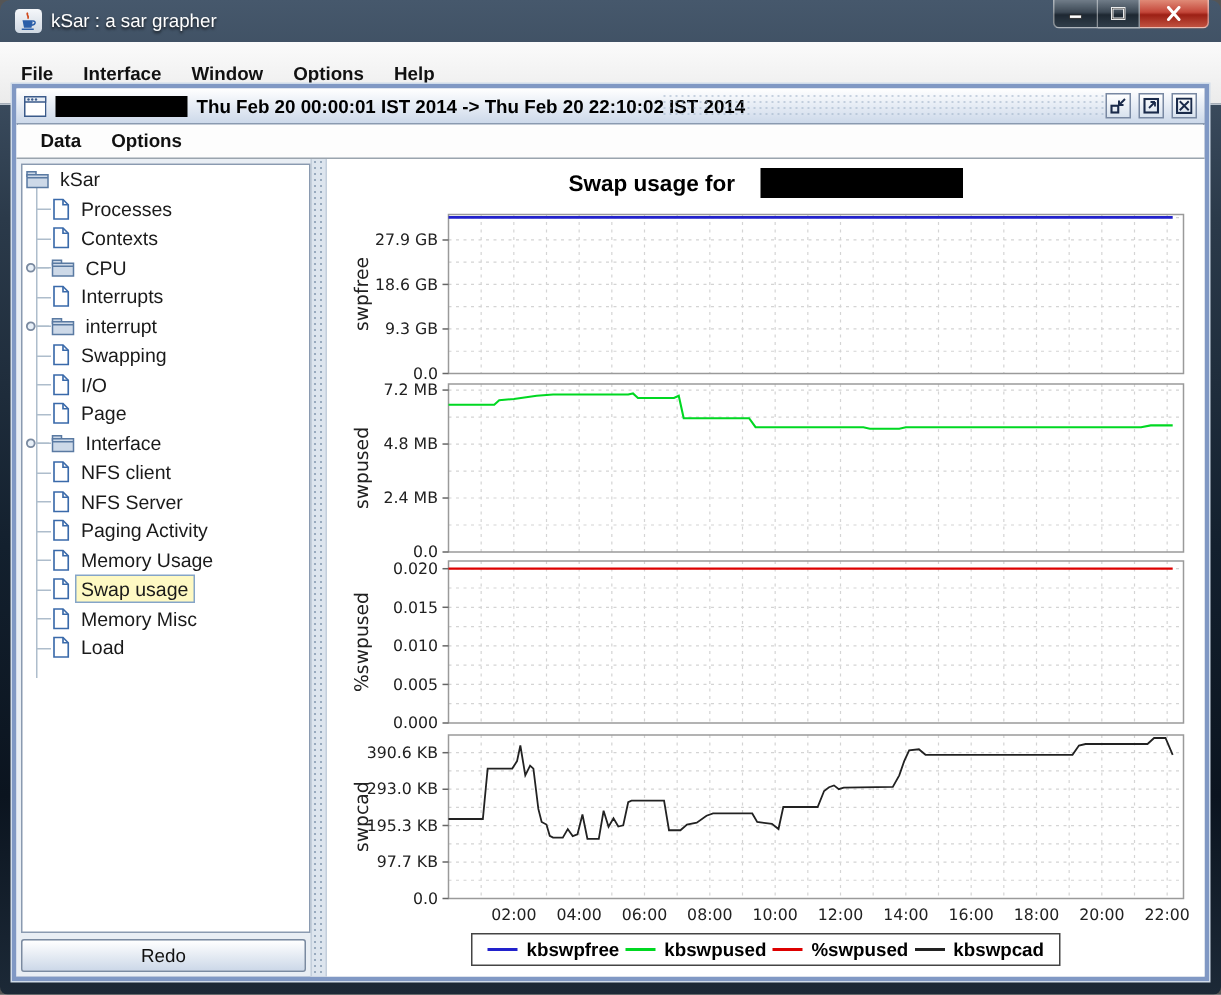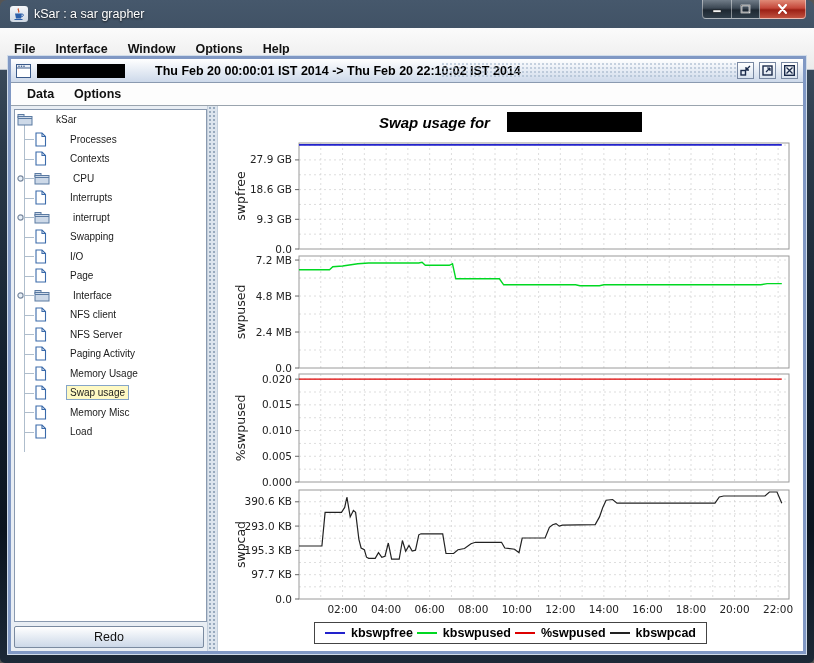--- a/index.html
+++ b/index.html
@@ -27,43 +27,43 @@
   .content { position:absolute; top:54px; left:0; right:0; bottom:0; padding:2px 8px 9px 8px; }
   .iframe { width:100%; height:100%; display:flex; flex-direction:column; background:#fff;
     border:3px solid #8098c4; box-shadow:0 0 0 1px #2e4a7c inset, 0 0 0 1px #d0dcea; }
   .if-titlebar { height:24px; flex:0 0 24px; position:relative; display:flex; align-items:center;
     background:linear-gradient(180deg,#ffffff,#cdd9ea); border-bottom:1px solid #8a9ab0; }
   .if-titlebar::after { content:""; position:absolute; left:430px; right:60px; top:3px; bottom:3px; opacity:.55;
     background-image:radial-gradient(#9fb2c8 0.8px, transparent 0.9px); background-size:4px 4px; }
   .if-icon { margin:0 6px 0 5px; }
   .redact { background:#000; display:inline-block; }
   .redact.title-box { width:88px; height:14px; margin-right:6px; }
-  .if-title { font-size:12.5px; font-weight:bold; color:#000; white-space:nowrap;margin-left:24px; }
+  .if-title { font-size:12.5px; font-weight:bold; color:#000; white-space:nowrap; }
   .if-btns { position:absolute; right:5px; top:3px; display:flex; gap:5px; z-index:2; }
   .if-btn { width:17px; height:17px; background:linear-gradient(180deg,#ffffff,#d8e2ee); border:1px solid #7888a2;
     display:flex; align-items:center; justify-content:center; }
   .if-menubar { height:23px; flex:0 0 23px; background:#fdfdfd; border-bottom:1px solid #9aa4ae; display:flex; padding-left:6px; }
   .if-body { flex:1; display:flex; min-height:0; background:#e9eef4; }
   
   .left-panel { width:196px; flex:0 0 196px; display:flex; flex-direction:column; padding:3px 0 3px 3px; }
   .tree-box { flex:1; background:#fff; border:1px solid #8a9ab0; position:relative; overflow:hidden; }
   .tree-vline { position:absolute; width:0; border-left:1px solid #aebdcc; }
   .tree-row { height:19.5px; position:relative; display:flex; align-items:center; }
   .tree-row .stub { position:absolute; left:9px; width:10px; border-top:1px solid #aebdcc; top:50%; }
   .tree-row .hicon { position:absolute; left:2px; top:50%; margin-top:-4.5px; }
-  .tree-label { font-size:10px; color:#1a1a1a; padding:1px 3px; margin-left:20px; white-space:nowrap; }
+  .tree-label { font-size:13px; color:#1a1a1a; padding:1px 3px; margin-left:4px; white-space:nowrap; }
   .tree-label.sel { background:#fef9c3; box-shadow:0 0 0 1px #85a5c8; }
   .redo-btn { margin:4px 3px 0 0; height:22px; font-family:"Liberation Sans",sans-serif; font-size:12.5px; font-weight:normal; color:#111;
     background:linear-gradient(180deg,#ffffff,#ccd8e8); border:1px solid #7a8aa0; border-radius:2px; }
   
   .divider { width:11px; flex:0 0 11px; background:#dde5ee; border-left:1px solid #c3cedb; border-right:1px solid #c3cedb;
     background-image:radial-gradient(#98aabe 0.9px, transparent 1px); background-size:4px 4px; }
   
   .chart-panel { flex:1; background:#fff; position:relative; overflow:hidden; }
-  .chart-title { position:absolute; top:6px; left:0; right:0; display:flex; justify-content:center; align-items:center; gap:17px;font-style:italic; }
+  .chart-title { position:absolute; top:6px; left:0; right:0; display:flex; justify-content:center; align-items:center; gap:17px; }
   .chart-title span { font-size:15px; font-weight:bold; color:#000; }
   .redact.chart-box { width:135px; height:20px; }
   .chart-svg { position:absolute; left:0; overflow:visible; }
   .legend-wrap { position:absolute; top:516px; left:0; right:0; display:flex; justify-content:center; }
   .legend { display:flex; align-items:center; gap:4px; border:1px solid #444; padding:3px 10px; background:#fff;font-weight:bold; }
   .legend-item { display:flex; align-items:center; gap:6px; font-size:12.5px; color:#000; }
   .legend-swatch { width:20px; height:0; border-top:2px solid #000; }
 </style>
 </head>
 <body>

